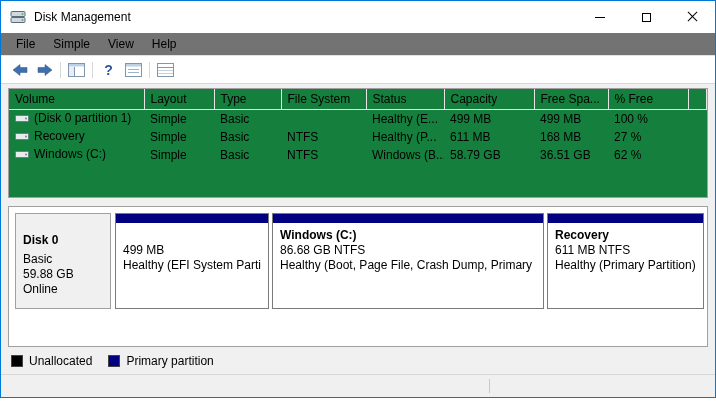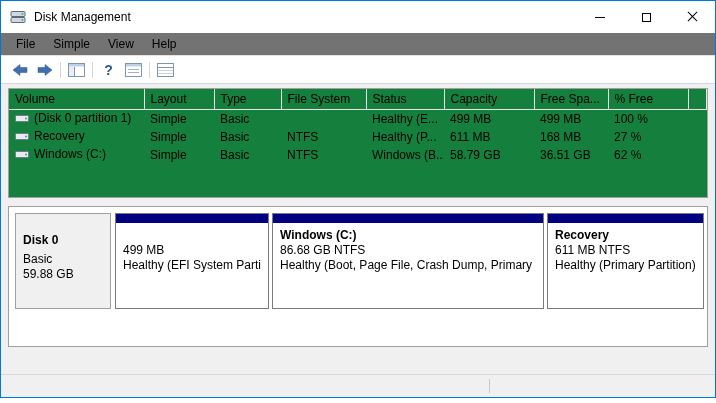--- a/index.html
+++ b/index.html
@@ -222,20 +222,21 @@
         </tbody>
       </table>
     </div>
 
     <div class="disk-panel">
       <div class="disk-row">
         <div class="disk-info">
           <div class="line disk-name">Disk 0</div>
           <div class="line">Basic</div>
           <div class="line">59.88 GB</div>
+          <div class="line">Online</div>
         </div>
         <div class="partitions">
           <div class="partition p1">
             <div class="pbar"></div>
             <div class="pbody">
               <div class="pline ptitle"></div>
               <div class="pline">499 MB</div>
               <div class="pline">Healthy (EFI System Partiti</div>
             </div>
           </div>
@@ -252,19 +253,25 @@
             <div class="pbody">
               <div class="pline ptitle">Recovery</div>
               <div class="pline">611 MB NTFS</div>
               <div class="pline">Healthy (Primary Partition)</div>
             </div>
           </div>
         </div>
       </div>
     </div>
 
+    <div class="legend">
+      <span class="swatch sw-unalloc"></span>
+      <span class="legend-label">Unallocated</span>
+      <span class="swatch sw-primary"></span>
+      <span class="legend-label">Primary partition</span>
+    </div>
   </div>
 
   <div class="statusbar">
     <div class="status-divider"></div>
   </div>
 
 </div>
 
 </body></html>

